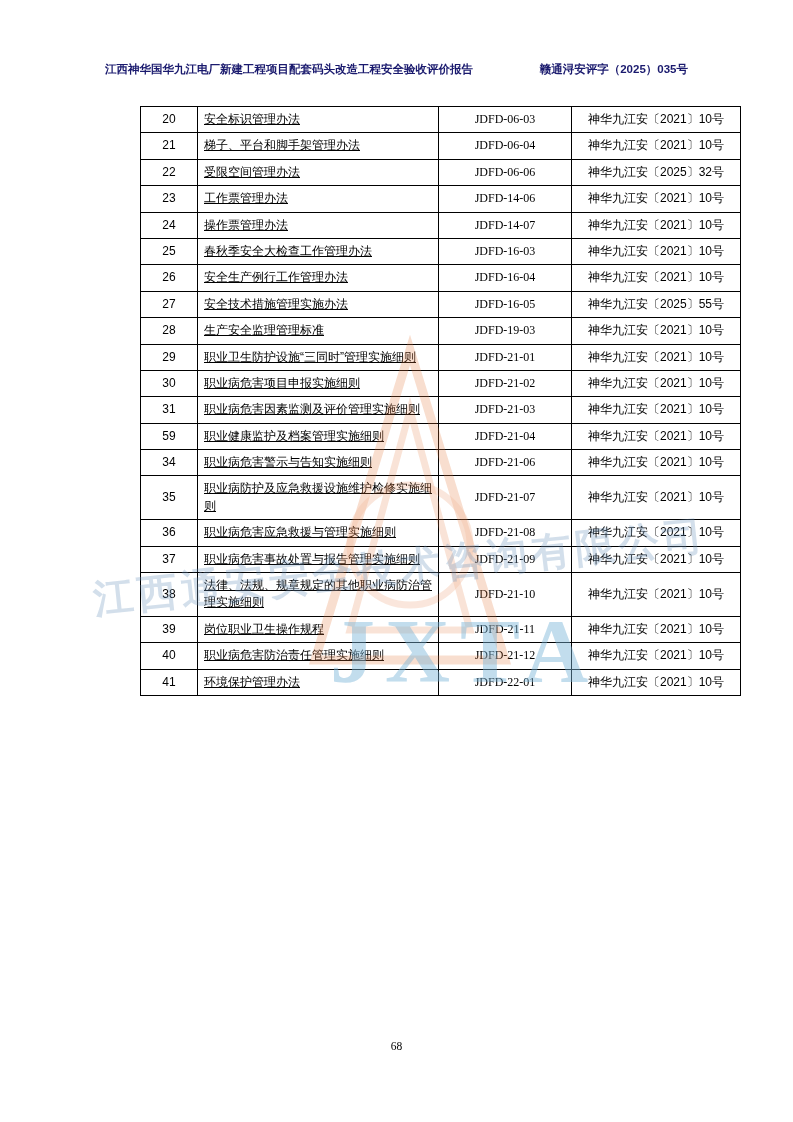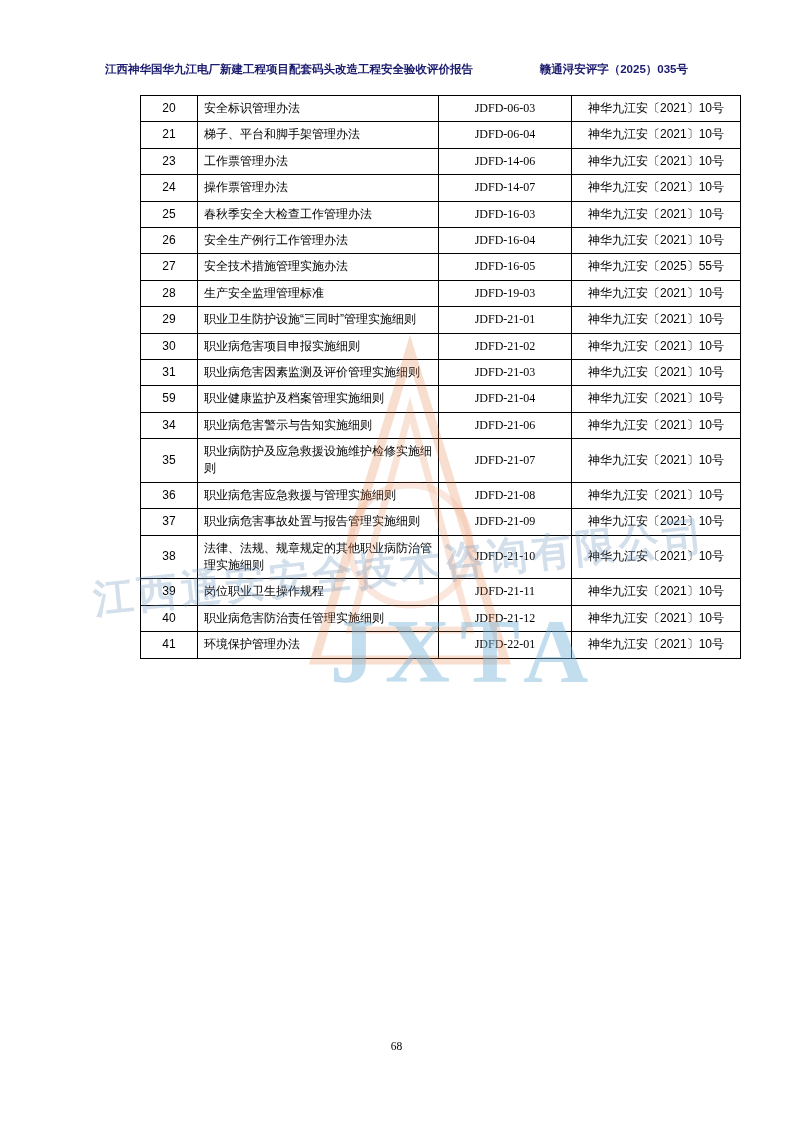--- a/index.html
+++ b/index.html
@@ -36,21 +36,21 @@
     color: #1a1a6e;
     letter-spacing: 0px;
     white-space: nowrap;
   }
   .header-left { font-size: 11.5px; }
   .header-right { font-size: 11.5px; }
 
   
   .tbl-wrap {
     position: absolute;
-    top: 95px;
+    top: 106px;
     left: 140px;
     width: 548px;
   }
   table.doc-table {
     border-collapse: collapse;
     width: 548px;
     table-layout: fixed;
   }
   table.doc-table td {
     border: 1px solid #000000;
@@ -61,20 +61,21 @@
     line-height: 1.45;
   }
   td.c-num {
     width: 44px;
     text-align: center;
   }
   td.c-name {
     width: 228px;
     text-align: left;
     padding-left: 10px;
+    text-decoration: underline;
   }
   td.c-code {
     width: 120px;
     text-align: center;
     font-family: "Liberation Serif", serif;
     font-size: 12px;
   }
   td.c-doc {
     width: 156px;
     text-align: center;
@@ -155,20 +156,26 @@
             <td class="c-num">20</td>
             <td class="c-name">安全标识管理办法</td>
             <td class="c-code">JDFD-06-03</td>
             <td class="c-doc">神华九江安〔2021〕10号</td>
           </tr>
           <tr>
             <td class="c-num">21</td>
             <td class="c-name">梯子、平台和脚手架管理办法</td>
             <td class="c-code">JDFD-06-04</td>
             <td class="c-doc">神华九江安〔2021〕10号</td>
+          </tr>
+          <tr>
+            <td class="c-num">22</td>
+            <td class="c-name">受限空间管理办法</td>
+            <td class="c-code">JDFD-06-06</td>
+            <td class="c-doc">神华九江安〔2025〕32号</td>
           </tr>
           <tr>
             <td class="c-num">23</td>
             <td class="c-name">工作票管理办法</td>
             <td class="c-code">JDFD-14-06</td>
             <td class="c-doc">神华九江安〔2021〕10号</td>
           </tr>
           <tr>
             <td class="c-num">24</td>
             <td class="c-name">操作票管理办法</td>

